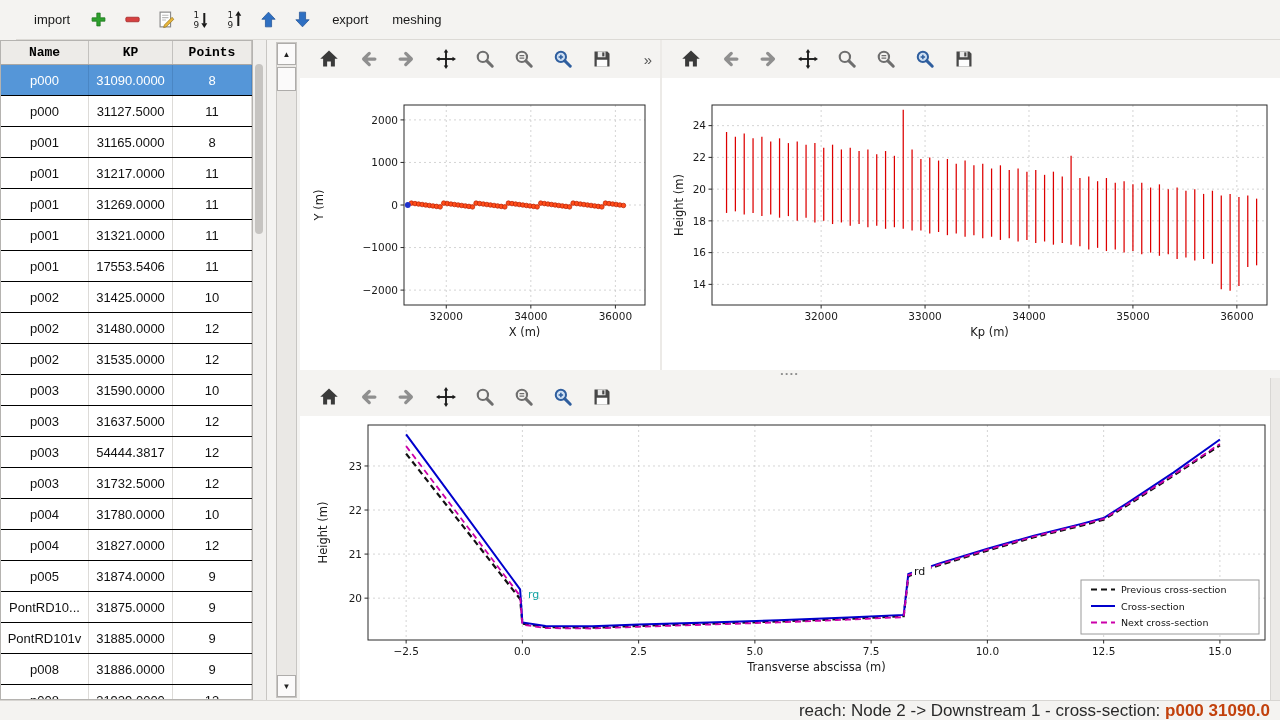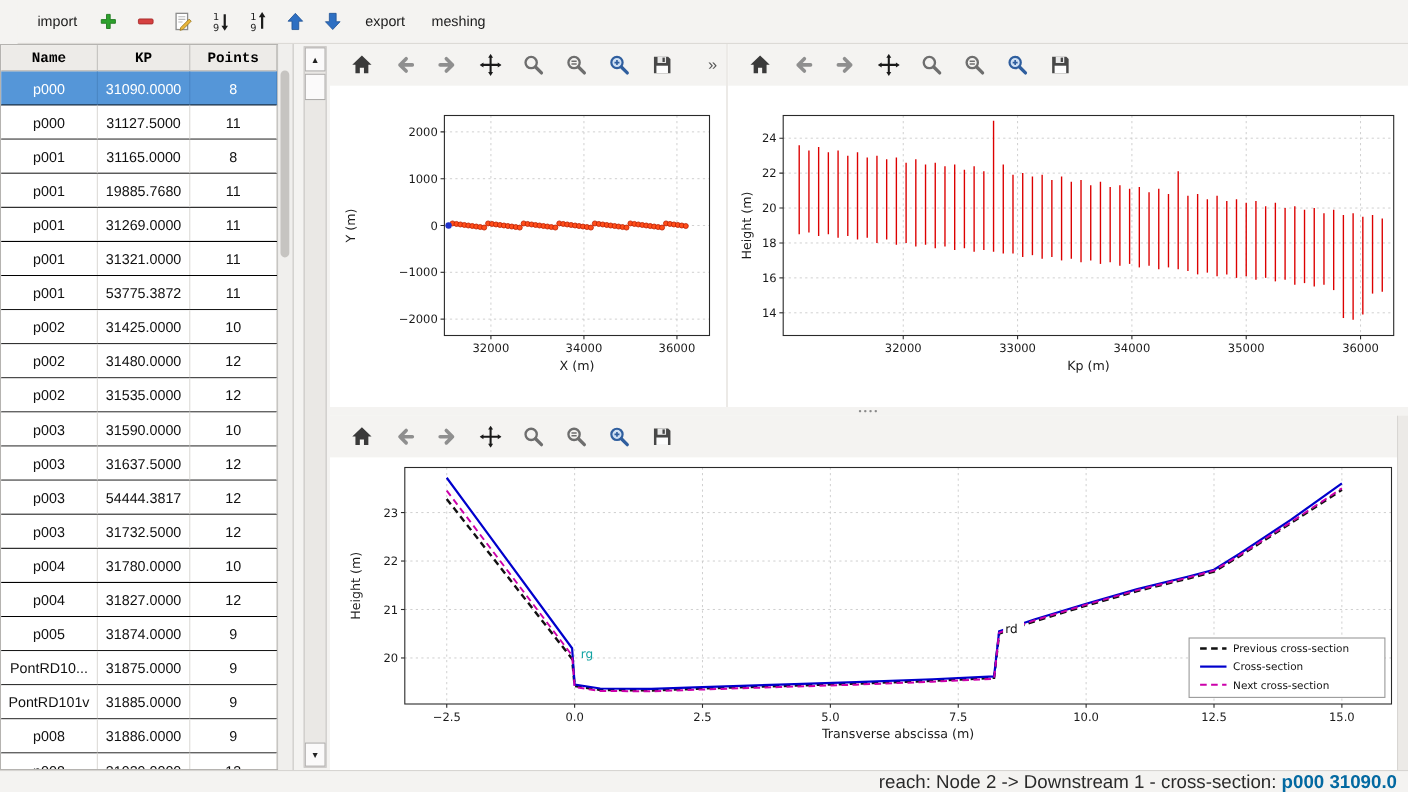--- a/index.html
+++ b/index.html
@@ -40,21 +40,21 @@
   .mplbtn svg{width:20px;height:20px;display:block;}
   .overflow{margin-left:auto;color:#555;font-size:15px;padding-right:2px;cursor:pointer;}
 
   #splitter{position:absolute;left:300px;top:370px;width:980px;height:8px;background:#f4f3f1;display:flex;align-items:center;justify-content:center;cursor:row-resize;}
   #splitter::before{content:"••••";color:#8a8a8a;font-size:8px;letter-spacing:2px;line-height:0;}
   #right-strip{position:absolute;left:1270px;top:378px;width:10px;height:322px;background:#eceae7;border-left:1px solid #d8d6d3;box-sizing:border-box;}
 
   
   #status-bar{position:absolute;left:0;top:700px;width:1280px;height:20px;background:#f4f3f1;border-top:1px solid #d7d5d2;display:flex;align-items:center;justify-content:flex-end;padding:0 10px;box-sizing:border-box;font-size:17px;color:#2a2a2a;}
   #status-bar span{white-space:pre;}
-  #status-bar .bold{font-weight:bold;color:#0369a1;}
+  #status-bar .bold{font-weight:bold;color:#c2410c;}
 
   
   .chart{display:block;background:#fff;}
   .grid{stroke:#c9c9c9;stroke-width:0.8;stroke-dasharray:2 3;}
   .tickmark{stroke:#2a2a2a;stroke-width:1;}
   .tick{font-family:"DejaVu Sans",sans-serif;font-size:10.5px;fill:#1a1a1a;}
   .axlabel{font-family:"DejaVu Sans",sans-serif;font-size:11.5px;fill:#1a1a1a;}
   .spine{fill:none;stroke:#2a2a2a;stroke-width:1;}
   .legend-label{font-family:"DejaVu Sans",sans-serif;font-size:9.5px;fill:#111;}
   .ann{font-family:"DejaVu Sans",sans-serif;font-size:11px;}
@@ -131,36 +131,36 @@
             <div class="td">31127.5000</div>
             <div class="td">11</div>
           </div>
           <div class="tr">
             <div class="td">p001</div>
             <div class="td">31165.0000</div>
             <div class="td">8</div>
           </div>
           <div class="tr">
             <div class="td">p001</div>
-            <div class="td">19885.7680</div>
+            <div class="td">31217.0000</div>
             <div class="td">11</div>
           </div>
           <div class="tr">
             <div class="td">p001</div>
             <div class="td">31269.0000</div>
             <div class="td">11</div>
           </div>
           <div class="tr">
             <div class="td">p001</div>
             <div class="td">31321.0000</div>
             <div class="td">11</div>
           </div>
           <div class="tr">
             <div class="td">p001</div>
-            <div class="td">53775.3872</div>
+            <div class="td">17553.5406</div>
             <div class="td">11</div>
           </div>
           <div class="tr">
             <div class="td">p002</div>
             <div class="td">31425.0000</div>
             <div class="td">10</div>
           </div>
           <div class="tr">
             <div class="td">p002</div>
             <div class="td">31480.0000</div>

